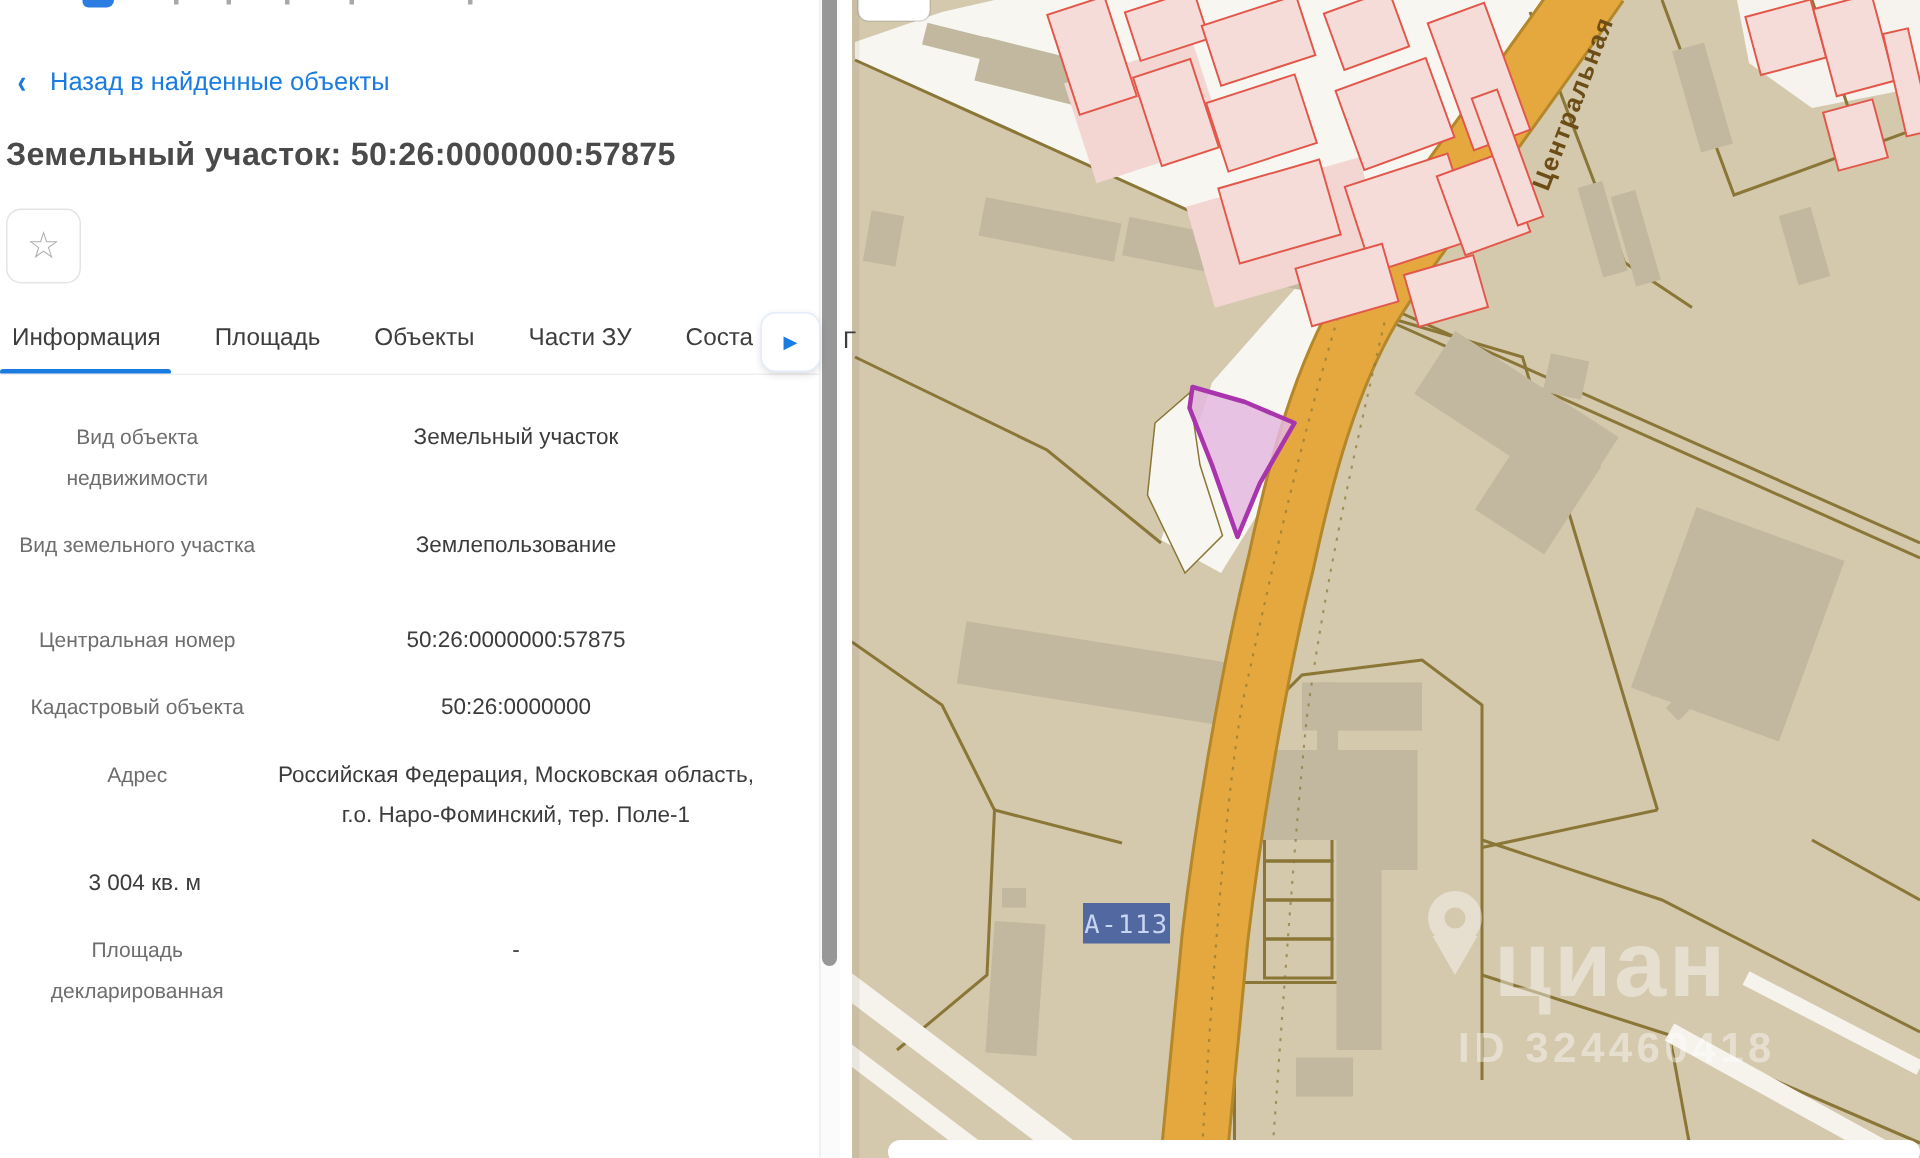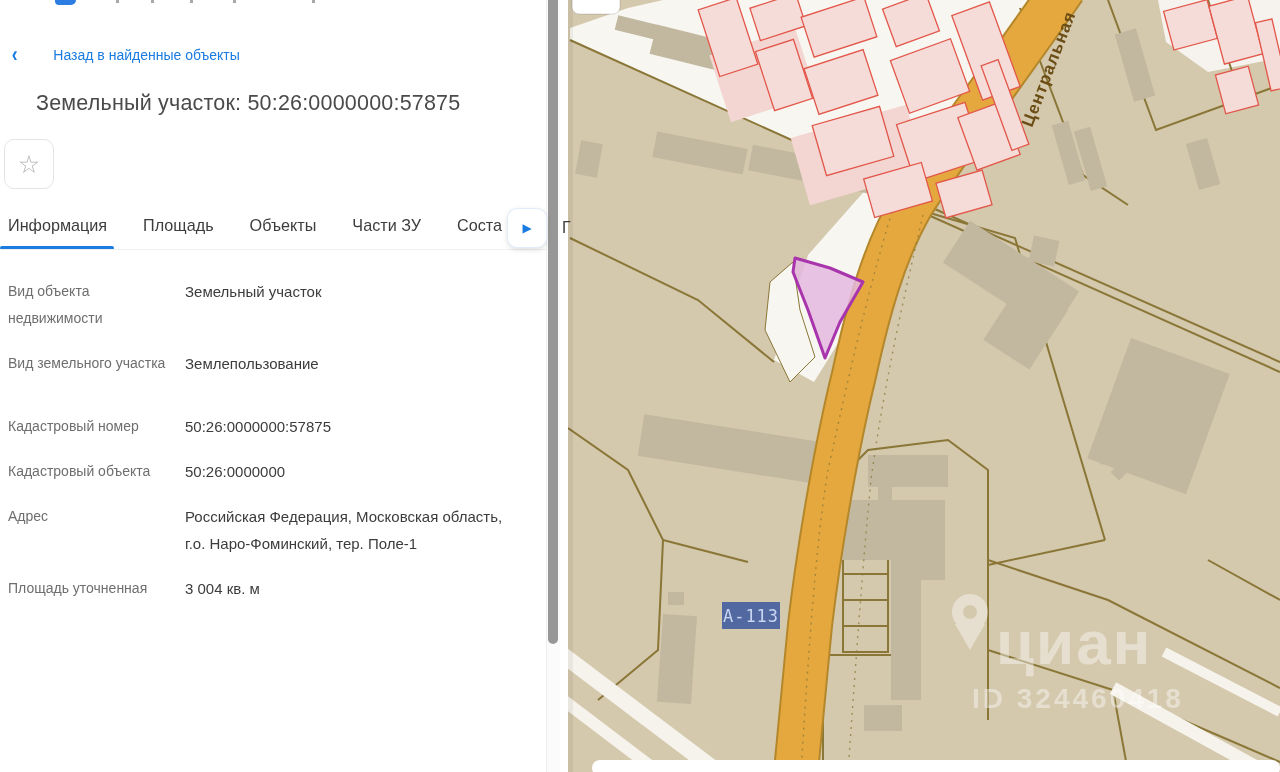--- a/index.html
+++ b/index.html
@@ -7,35 +7,35 @@
     width:1280px;height:772px;overflow:hidden;position:relative;
     background:#ffffff;font-family:"Liberation Sans",sans-serif;
     -webkit-font-smoothing:antialiased;
   }
   
   .panel{position:absolute;left:0;top:0;width:546px;height:772px;background:#fff;}
   .frag-blue{position:absolute;left:55px;top:0;width:21px;height:5px;background:#2b7de2;border-radius:0 0 5px 4px;}
   .frag-speck{position:absolute;top:0;height:3px;width:3px;background:#8b8b8b;opacity:.75;}
   .back-link{position:absolute;left:11px;top:44px;display:flex;align-items:center;gap:15px;color:#1a7be0;cursor:pointer;}
   .back-chevron{font-size:22px;line-height:22px;font-weight:700;transform:scaleX(.8);}
-  .back-text{font-size:14px;margin-left:20px;}
-  .page-title{position:absolute;left:4px;top:91px;font-size:21.5px;font-weight:400;color:#4a4a4a;letter-spacing:.2px;margin-left:32px;}
+  .back-text{font-size:17px;}
+  .page-title{position:absolute;left:4px;top:91px;font-size:21.5px;font-weight:700;color:#4a4a4a;letter-spacing:.2px;}
   .fav-btn{position:absolute;left:4px;top:139px;width:48px;height:48px;border:1px solid #e4e4e4;border-radius:10px;
     display:flex;align-items:center;justify-content:center;background:#fff;cursor:pointer;}
   .fav-star{font-size:25px;color:#b0b0b0;line-height:1;}
   .tabs{position:absolute;left:8px;top:216px;display:flex;gap:36px;font-size:16.2px;color:#3d3d3d;white-space:nowrap;text-align:center;}
   .tab{cursor:pointer;}
   .tab-underline{position:absolute;left:0;top:246px;width:114px;height:3.5px;background:#1a7be0;border-radius:2px;}
   .tabs-divider{position:absolute;left:0;top:249px;width:546px;height:1px;background:#efefef;}
   .tab-more-btn{position:absolute;left:508px;top:209px;width:38px;height:38px;background:#fff;border-radius:9px;
     box-shadow:0 0 0 1px #e3ecfa,0 2px 6px rgba(0,0,0,.16);display:flex;align-items:center;justify-content:center;cursor:pointer;z-index:4;}
   .tab-more-arrow{color:#1a7be0;font-size:12px;line-height:1;}
   .tab-fragment{position:absolute;left:562px;top:219px;font-size:16px;color:#3d3d3d;z-index:5;}
   .rows{position:absolute;left:8px;top:278px;width:532px;}
-  .row{display:grid;grid-template-columns:177px 1fr;margin-bottom:18px;}
+  .row{display:grid;grid-template-columns:177px 1fr;margin-bottom:18px;text-align:center;}
   .row .label{font-size:14px;color:#6e6e6e;line-height:27px;padding-right:10px;}
   .row .value{font-size:15px;color:#3c3c3c;line-height:27px;max-width:318px;}
   
   .scroll-track{position:absolute;left:546px;top:0;width:13px;height:772px;background:#fbfbfb;border-left:1px solid #eee;}
   .scroll-thumb{position:absolute;left:548px;top:0;width:10px;height:644px;background:#979797;border-radius:0 0 6px 6px;cursor:pointer;}
   
   .map-wrap{position:absolute;left:568px;top:0;width:712px;height:772px;background:#d4c8ad;cursor:grab;}
 </style>
 </head>
 <body>
@@ -79,34 +79,37 @@
       <div class="label">Вид объекта недвижимости</div>
       <div class="value">Земельный участок</div>
     </div>
     <div class="row">
       <div class="label">Вид земельного участка</div>
       <div class="value">Землепользование</div>
     </div>
     <div class="row">
     </div>
     <div class="row">
-      <div class="label">Кадастровый номер</div>
+      <div class="label">Центральная номер</div>
       <div class="value">50:26:0000000:57875</div>
     </div>
     <div class="row">
       <div class="label">Кадастровый объекта</div>
       <div class="value">50:26:0000000</div>
     </div>
     <div class="row">
       <div class="label">Адрес</div>
       <div class="value">Российская Федерация, Московская область, г.о. Наро-Фоминский, тер. Поле-1</div>
     </div>
     <div class="row">
-      <div class="label">Площадь уточненная</div>
       <div class="value">3 004 кв. м</div>
+    </div>
+    <div class="row">
+      <div class="label">Площадь декларированная</div>
+      <div class="value">-</div>
     </div>
   </div>
 </div>
 
 <div class="scroll-track"></div>
 <div class="scroll-thumb"></div>
 
 <div class="map-wrap">
 <svg width="712" height="772" viewBox="0 0 712 772" xmlns="http://www.w3.org/2000/svg">
 

